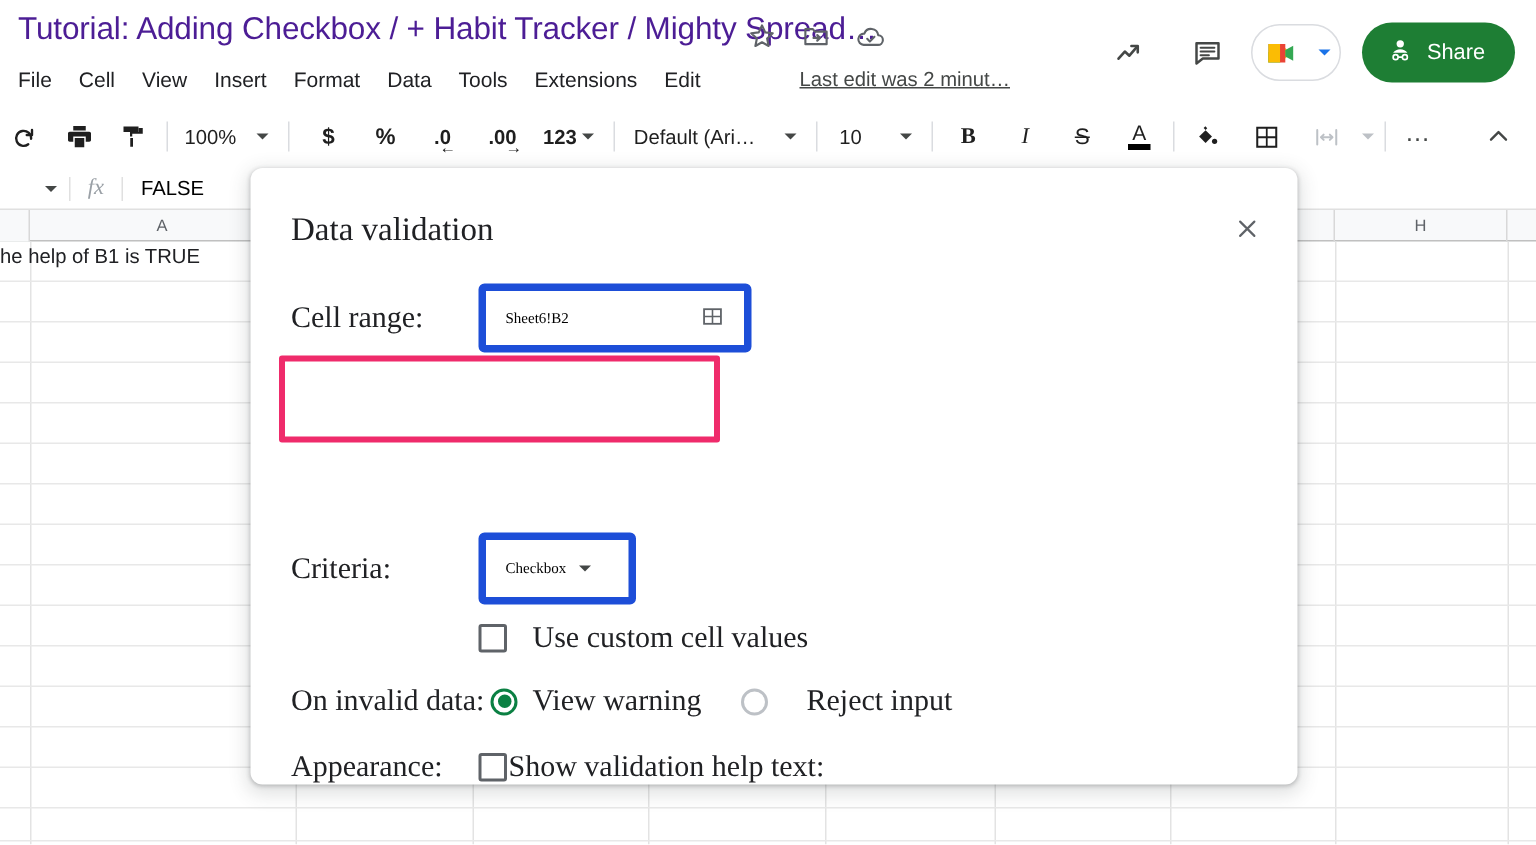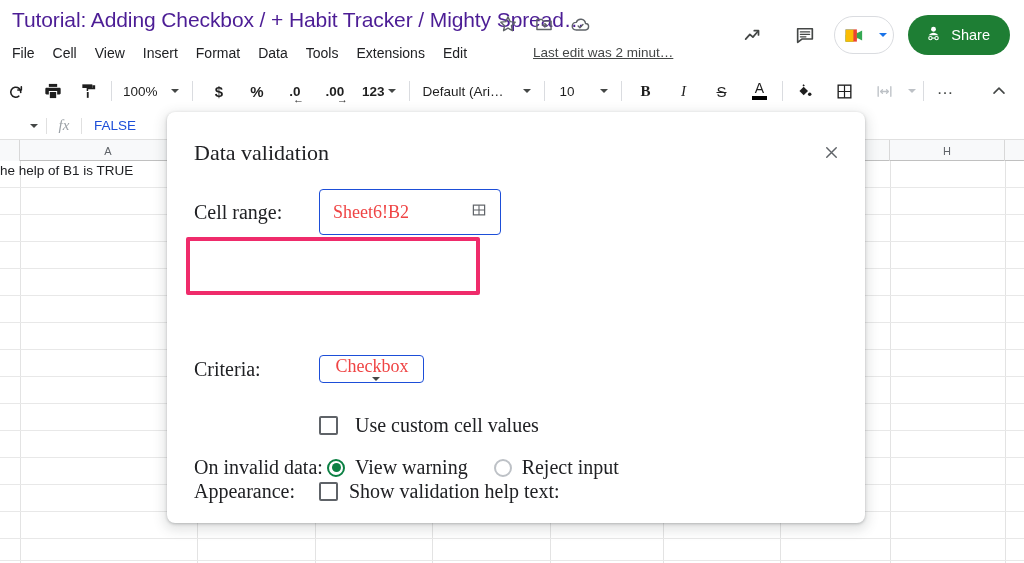--- a/index.html
+++ b/index.html
@@ -81,21 +81,21 @@
     position: absolute; top: 112px; left: 0; width: 1024px; height: 28px;
     background: #fff; border-bottom: 1px solid #e0e0e0; display:flex; align-items:center;
     z-index: 14;
   }
   .namebox {
     width: 46px; height: 100%; display:flex; align-items:center; justify-content:flex-end;
     padding-right: 8px;
   }
   .fx { width: 34px; text-align:center; font-style: italic; font-size:15px; color:#9aa0a6; font-family: "Liberation Serif", serif;}
   .vsep { width:1px; height:16px; background:#e0e0e0; }
-  .fval { padding-left: 12px; font-size: 13.5px; color:#1d4ed8; }
+  .fval { padding-left: 12px; font-size: 13.5px; color:#000000; }
 
   
   .grid { position: absolute; top: 140px; left: 0; width:1024px; height: 423px; background:#fff; z-index: 5;}
   .colhdr {
     position:absolute; top:0; left:0; width:1024px; height: 21px;
     background:#f8f9fa; border-bottom: 1px solid #c0c0c0;
   }
   .colhdr .cell {
     position:absolute; top:0; height:21px; border-right:1px solid #d8d8d8;
     display:flex; align-items:center; justify-content:center;
@@ -119,23 +119,23 @@
     position:absolute; left:27px; top:28px; font-size: 22px; color:#202124; font-weight:400;
   }
   .dlg-close {
     position:absolute; right:20px; top:26px; width:28px; height:28px;
     display:flex; align-items:center; justify-content:center; color:#5f6368;
     border-radius:50%;
   }
   .row { position:absolute; display:flex; align-items:center; }
   .lbl { font-size: 20px; color:#202124; }
   .field {
-    border:1px solid #1d4ed8; border-radius:4px; background:#fff;
+    border:5px solid #1d4ed8; border-radius:4px; background:#fff;
     display:flex; align-items:center; justify-content:space-between;
-    font-size:18px; color:#ef4444;
+    font-size:10px; color:#000000;
   }
   .hilite {
     position:absolute; left:186px; top:237px; width:294px; height:58px;
     border: 4px solid #ef2b6b; border-radius: 2px; z-index: 33; pointer-events:none;
   }
   .cbox {
     width:19px; height:19px; border:2px solid #5f6368; border-radius:2px; background:#fff;
   }
   .radio {
     width:18px; height:18px; border-radius:50%; border:2px solid #bdc1c6; background:#fff;
@@ -403,46 +403,46 @@
           <svg viewBox="0 0 24 24" width="18" height="18" fill="none" stroke="#5f6368" stroke-width="1.6">
             <rect x="4.5" y="5.5" width="15" height="13"></rect>
             <path d="M12 5.5v13M4.5 12h15" stroke-width="1.4"></path>
           </svg>
         </span>
       </div>
     </div>
 
     <div class="row" style="left:27px;top:243px;">
       <div class="lbl" style="width:125px;">Criteria:</div>
-      <div class="field" style="width:105px;height:28px;padding:0 12px 0 13px;justify-content:flex-start;flex-direction:column;">
+      <div class="field" style="width:105px;height:48px;padding:0 12px 0 13px;justify-content:flex-start;">
         <span>Checkbox</span>
         <span class="caret" style="margin-left:8px;"></span>
       </div>
     </div>
 
     <div class="row" style="left:152px;top:302px;gap:17px;">
       <span class="cbox"></span>
       <span class="lbl">Use custom cell values</span>
     </div>
 
     <div class="row" style="left:27px;top:344px;">
       <div class="lbl" style="width:133px;">On invalid data:</div>
       <div class="row" style="position:relative;gap:10px;">
         <span class="radio on"></span>
         <span class="lbl">View warning</span>
       </div>
-      <div class="row" style="position:relative;gap:10px;margin-left:26px;">
+      <div class="row" style="position:relative;gap:26px;margin-left:26px;">
         <span class="radio"></span>
         <span class="lbl">Reject input</span>
       </div>
     </div>
 
-    <div class="row" style="left:27px;top:368px;align-items:center;">
+    <div class="row" style="left:27px;top:388px;align-items:center;">
       <div class="lbl" style="width:125px;">Appearance:</div>
       <span class="cbox"></span>
-      <span class="lbl" style="margin-left:11px;">Show validation help text:</span>
+      <span class="lbl" style="margin-left:1px;">Show validation help text:</span>
     </div>
 
   </div>
 
   <div class="hilite"></div>
 
 </div>
 
 </body></html>

